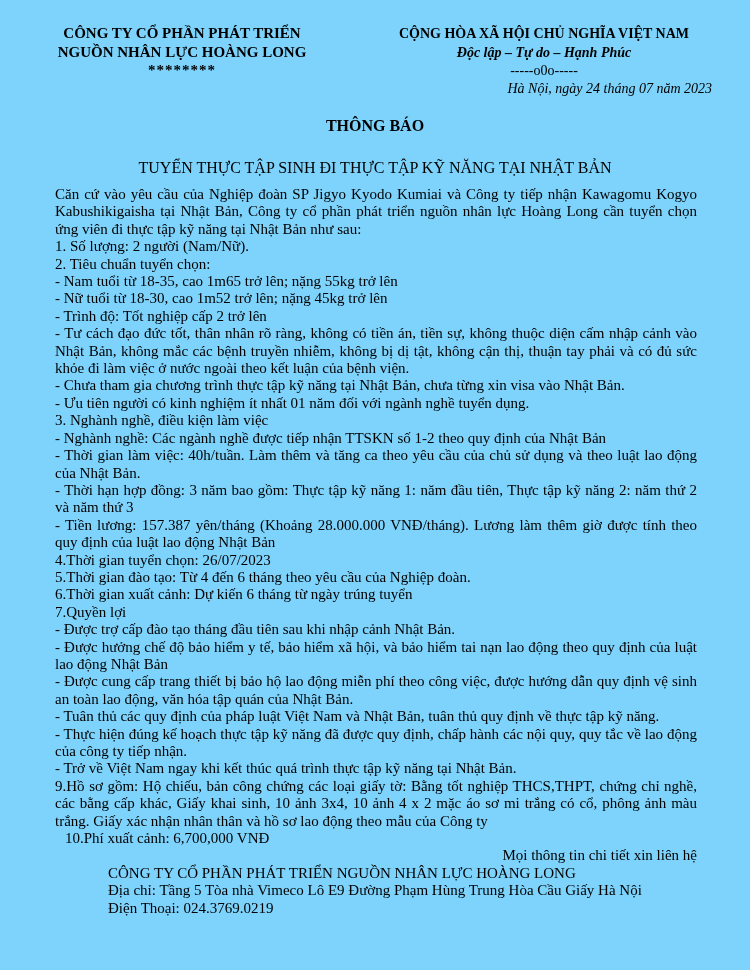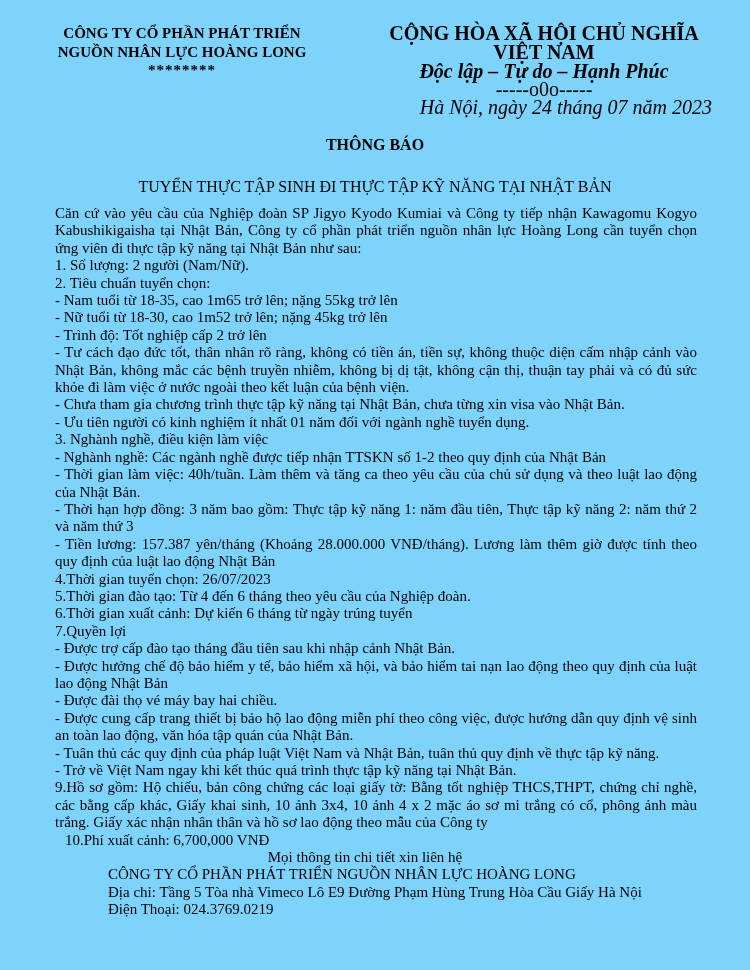--- a/index.html
+++ b/index.html
@@ -31,21 +31,21 @@
   }
   .hdr-left .stars {
     font-weight: bold;
     letter-spacing: 1px;
     line-height: 16px;
   }
   .hdr-right {
     width: 340px;
     margin-left: 42px;
     text-align: center;
-    font-size: 20px;
+    font-size: 14px;
     line-height: 19px;
   }
   .hdr-right .country { font-weight: bold; }
   .hdr-right .motto   { font-weight: bold; font-style: italic; }
   .hdr-right .sep     { line-height: 17px; }
   .hdr-right .date    { font-style: italic; text-align: right; padding-right: 2px; }
   .title {
     text-align: center;
     font-weight: bold;
     font-size: 16px;
@@ -58,21 +58,21 @@
     margin-top: 24px;
   }
   .docbody {
     padding: 9px 53px 0 55px;
     font-size: 15px;
     line-height: 17.4px;
     text-align: justify;
   }
   .docbody p { margin: 0; }
   .docbody p.ind { padding-left: 10px; }
-  .docbody p.out { margin-left: -22px; text-align: center; }
+  .docbody p.out { margin-left: -22px; text-align: right; }
   .footer {
     padding-left: 108px;
     padding-right: 40px;
     font-size: 15px;
     line-height: 17.4px;
   }
   .footer div { margin: 0; }
 </style>
 </head>
 <body>
@@ -110,23 +110,23 @@
     <p>- Nghành nghề: Các ngành nghề được tiếp nhận TTSKN số 1-2 theo quy định của Nhật Bản</p>
     <p>- Thời gian làm việc: 40h/tuần. Làm thêm và tăng ca theo yêu cầu của chủ sử dụng và theo luật lao động của Nhật Bản.</p>
     <p>- Thời hạn hợp đồng: 3 năm bao gồm: Thực tập kỹ năng 1: năm đầu tiên, Thực tập kỹ năng 2: năm thứ 2 và năm thứ 3</p>
     <p>- Tiền lương: 157.387 yên/tháng (Khoảng 28.000.000 VNĐ/tháng). Lương làm thêm giờ được tính theo quy định của luật lao động Nhật Bản</p>
     <p>4.Thời gian tuyển chọn: 26/07/2023</p>
     <p>5.Thời gian đào tạo: Từ 4 đến 6 tháng theo yêu cầu của Nghiệp đoàn.</p>
     <p>6.Thời gian xuất cảnh: Dự kiến 6 tháng từ ngày trúng tuyển</p>
     <p>7.Quyền lợi</p>
     <p>- Được trợ cấp đào tạo tháng đầu tiên sau khi nhập cảnh Nhật Bản.</p>
     <p>- Được hưởng chế độ bảo hiểm y tế, bảo hiểm xã hội, và bảo hiểm tai nạn lao động theo quy định của  luật lao động Nhật Bản</p>
-    <p>- Được đài thọ vé máy bay hai chiều.</p>
     <p>- Được cung cấp trang thiết bị bảo hộ lao động miễn phí theo công việc, được hướng dẫn quy định vệ sinh an toàn lao động, văn hóa tập quán của Nhật Bản.</p>
     <p>- Tuân thủ các quy định của pháp luật Việt Nam và Nhật Bản, tuân thủ quy định về thực tập kỹ năng.</p>
+    <p>- Thực hiện đúng kế hoạch thực tập kỹ năng đã được quy định, chấp hành các nội quy, quy tắc về lao động của công ty tiếp nhận.</p>
     <p>- Trở về Việt Nam ngay khi kết thúc quá trình thực tập kỹ năng tại Nhật Bản.</p>
     <p>9.Hồ sơ gồm: Hộ chiếu, bản công chứng các loại giấy tờ: Bằng tốt nghiệp THCS,THPT, chứng chỉ nghề, các bằng cấp khác, Giấy khai sinh, 10 ảnh 3x4, 10 ảnh 4 x 2 mặc áo sơ mi trắng có cổ, phông ảnh màu trắng. Giấy xác nhận nhân thân và hồ sơ lao động theo mẫu của Công ty</p>
     <p class="ind">10.Phí xuất cảnh: 6,700,000 VNĐ</p>
     <p class="out">Mọi thông tin chi tiết xin liên hệ</p>
   </div>
 
   <div class="footer">
     <div>CÔNG TY CỔ PHẦN PHÁT TRIỂN NGUỒN NHÂN LỰC HOÀNG LONG</div>
     <div>Địa chỉ: Tầng 5 Tòa nhà Vimeco Lô E9 Đường Phạm Hùng Trung Hòa Cầu Giấy Hà Nội</div>
     <div>Điện Thoại: 024.3769.0219</div>

